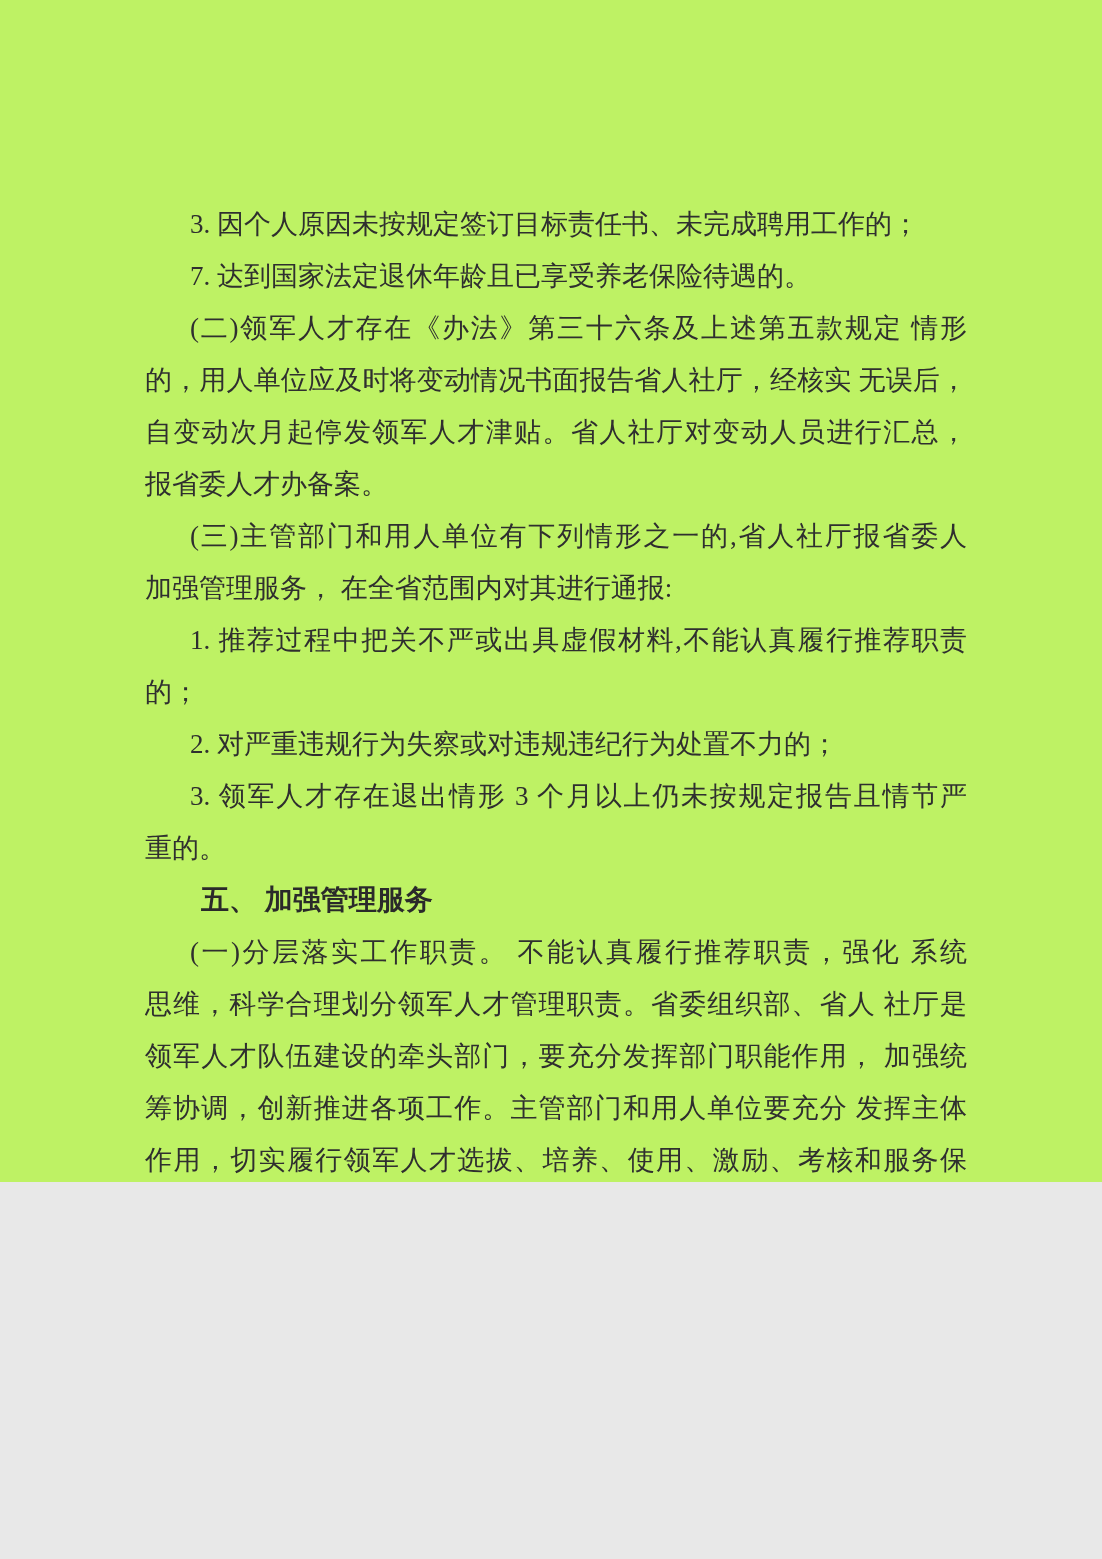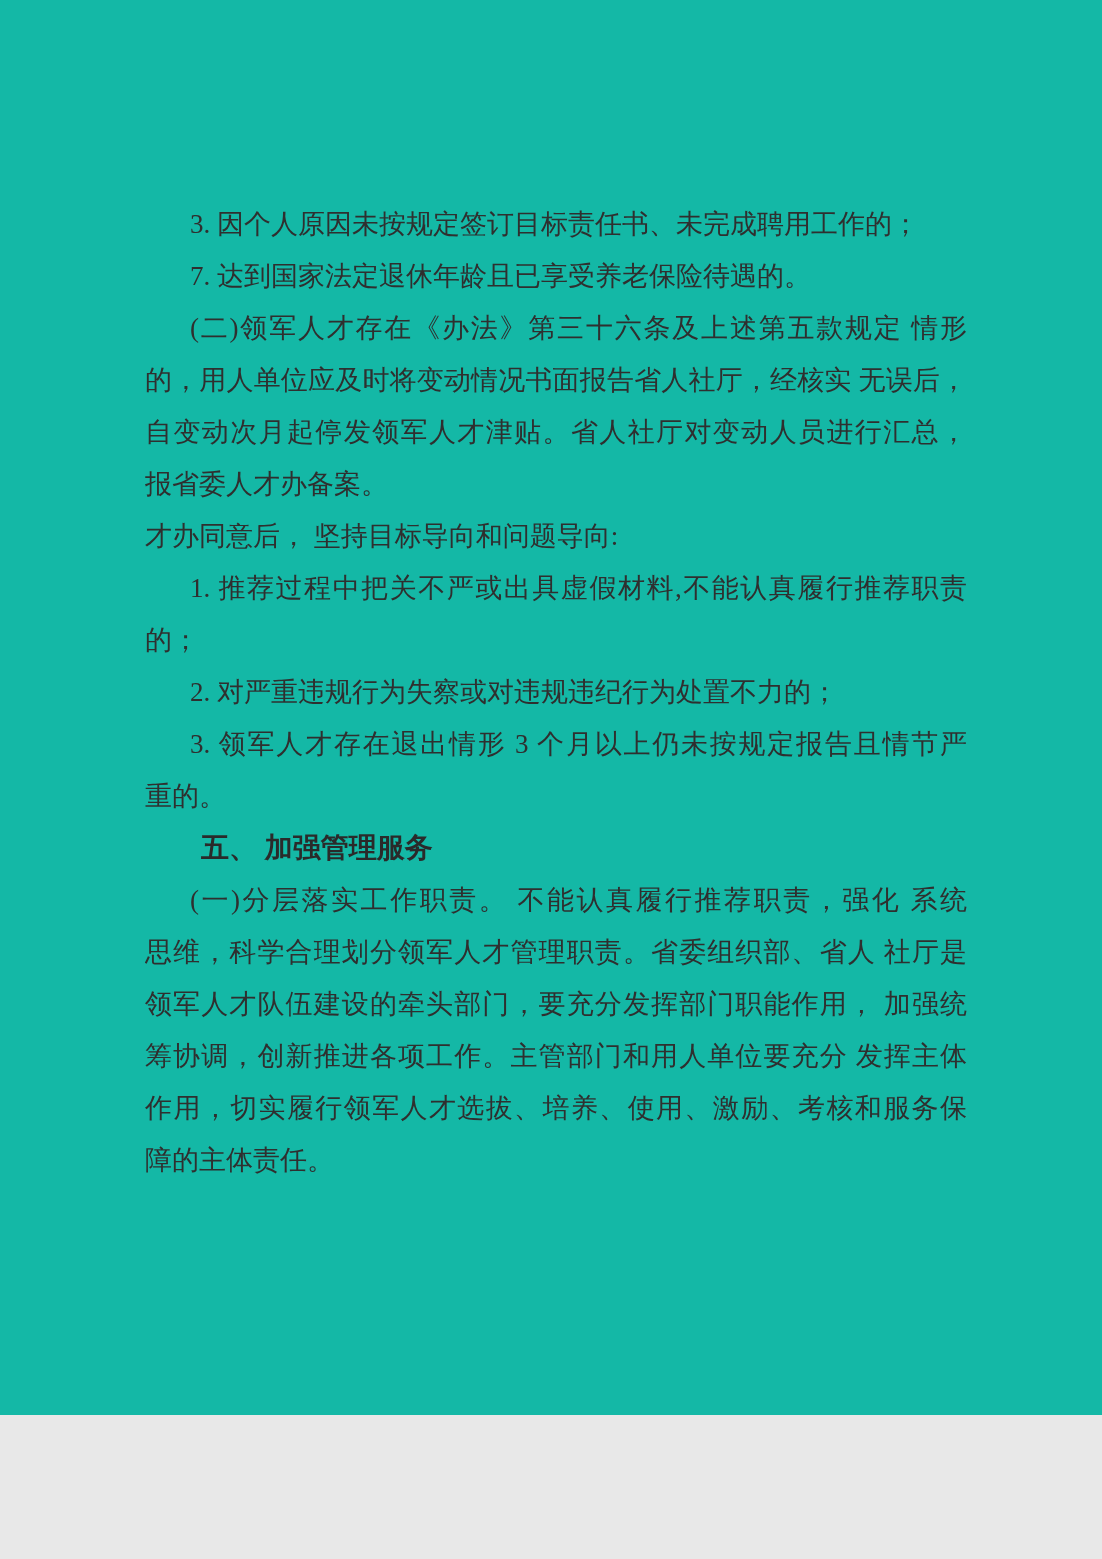--- a/index.html
+++ b/index.html
@@ -3,23 +3,23 @@
 <meta charset="utf-8">
 <style>
   html, body {
     margin: 0;
     padding: 0;
     background: #e8e8e8;
   }
   .page {
     position: relative;
     width: 1102px;
-    height: 1415px;
+    height: 1182px;
     margin: 0 auto;
-    background: #14b8a6;
+    background: #bef264;
     font-family: "Liberation Serif", "DejaVu Serif", serif;
     color: #2f2f2f;
     overflow: hidden;
   }
   .content {
     position: absolute;
     left: 145px;
     top: 198px;
     width: 822px;
   }
@@ -65,21 +65,22 @@
   <div class="content">
 
     <div class="line indent">3. 因个人原因未按规定签订目标责任书、未完成聘用工作的；</div>
     <div class="line indent">7. 达到国家法定退休年龄且已享受养老保险待遇的。</div>
 
     <div class="line indent fill">(二)领军人才存在《办法》第三十六条及上述第五款规定 情形</div>
     <div class="line fill">的，用人单位应及时将变动情况书面报告省人社厅，经核实 无误后，</div>
     <div class="line fill">自变动次月起停发领军人才津贴。省人社厅对变动人员进行汇总，</div>
     <div class="line">报省委人才办备案。</div>
 
-    <div class="line">才办同意后， 坚持目标导向和问题导向:</div>
+    <div class="line indent fill">(三)主管部门和用人单位有下列情形之一的,省人社厅报省委人</div>
+    <div class="line">加强管理服务， 在全省范围内对其进行通报:</div>
 
     <div class="line indent fill">1. 推荐过程中把关不严或出具虚假材料,不能认真履行推荐职责</div>
     <div class="line">的；</div>
 
     <div class="line indent">2. 对严重违规行为失察或对违规违纪行为处置不力的；</div>
 
     <div class="line indent fill">3. 领军人才存在退出情形 3 个月以上仍未按规定报告且情节严</div>
     <div class="line">重的。</div>
 
     <div class="line heading">五、 加强管理服务</div>

